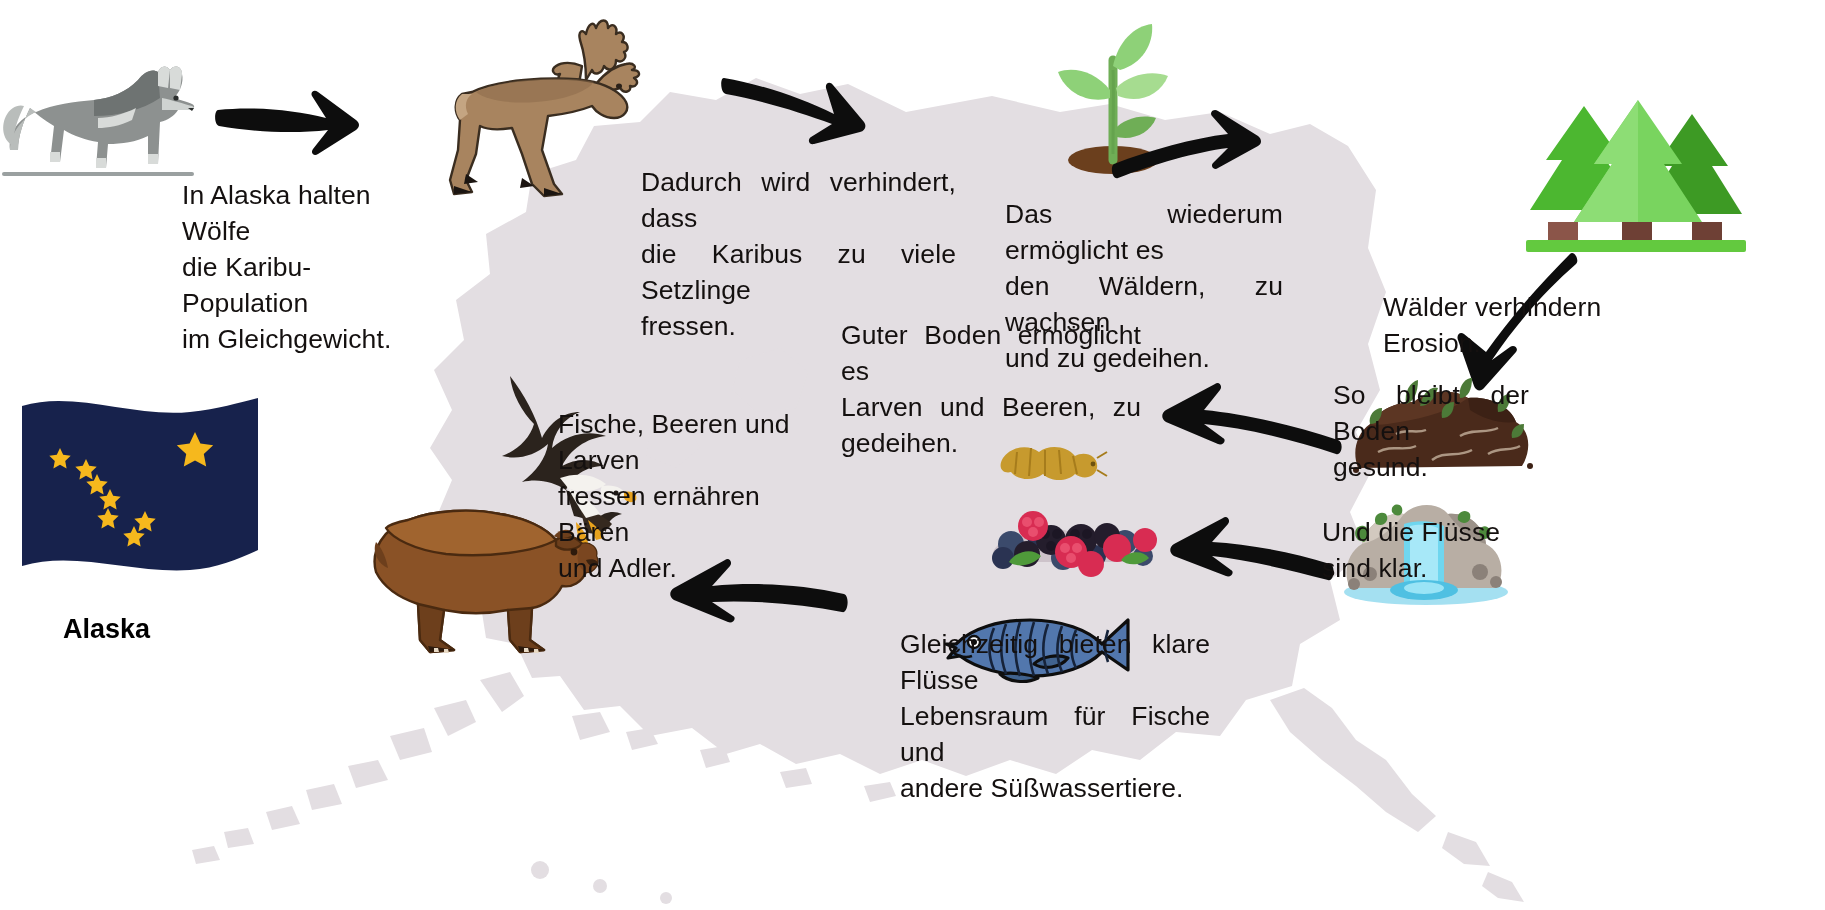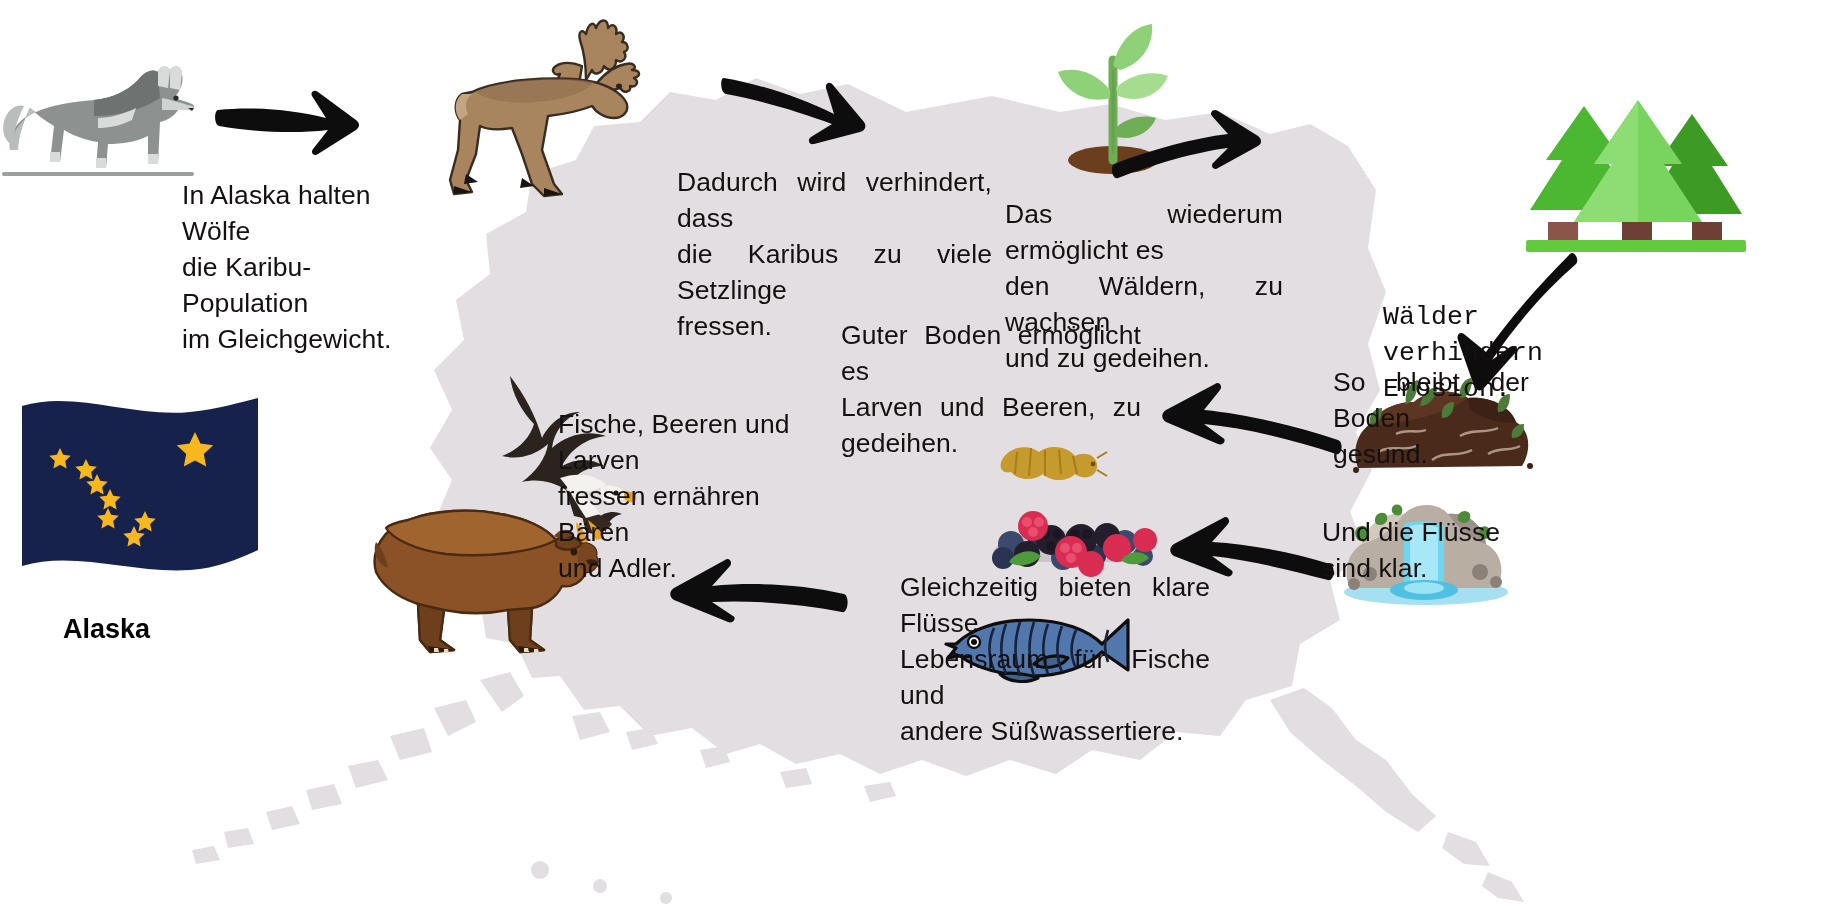--- a/index.html
+++ b/index.html
@@ -417,53 +417,53 @@
   <div class="flagcap" style="left:63px;top:614px;">
     <span>Alaska</span>
   </div>
 
   <div class="cap left" style="left:182px;top:177px;width:232px;">
     <span>In Alaska halten Wölfe</span>
     <span>die   Karibu-Population</span>
     <span>im Gleichgewicht.</span>
   </div>
 
-  <div class="cap" style="left:677px;top:164px;width:315px;">
+  <div class="cap" style="left:641px;top:164px;width:315px;">
     <span>Dadurch wird verhindert, dass</span>
     <span>die Karibus zu viele Setzlinge</span>
     <span>fressen.</span>
   </div>
 
   <div class="cap" style="left:1005px;top:196px;width:278px;">
     <span>Das wiederum ermöglicht es</span>
     <span>den Wäldern, zu wachsen</span>
     <span>und zu gedeihen.</span>
   </div>
 
-  <div class="cap left" style="left:1383px;top:299px;width:250px;font-family:Liberation Mono, monospace;">
+  <div class="cap left" style="left:1383px;top:289px;width:250px;">
     <span>Wälder verhindern</span>
     <span>Erosion.</span>
   </div>
 
-  <div class="cap" style="left:1333px;top:364px;width:196px;">
+  <div class="cap" style="left:1333px;top:377px;width:196px;">
     <span>So bleibt der Boden</span>
     <span>gesund.</span>
   </div>
 
   <div class="cap left" style="left:1322px;top:514px;width:200px;">
     <span>Und die Flüsse</span>
     <span>sind klar.</span>
   </div>
 
   <div class="cap" style="left:841px;top:317px;width:300px;">
     <span>Guter  Boden  ermöglicht  es</span>
     <span>Larven und Beeren, zu gedeihen.</span>
   </div>
 
-  <div class="cap" style="left:900px;top:569px;width:310px;">
+  <div class="cap" style="left:900px;top:626px;width:310px;">
     <span>Gleichzeitig bieten klare Flüsse</span>
     <span>Lebensraum für Fische und</span>
     <span>andere Süßwassertiere.</span>
   </div>
 
   <div class="cap left" style="left:558px;top:398px;width:262px;margin-top:8px;">
     <span>Fische, Beeren und Larven</span>
     <span>fressen ernähren Bären</span>
     <span>und Adler.</span>
   </div>

